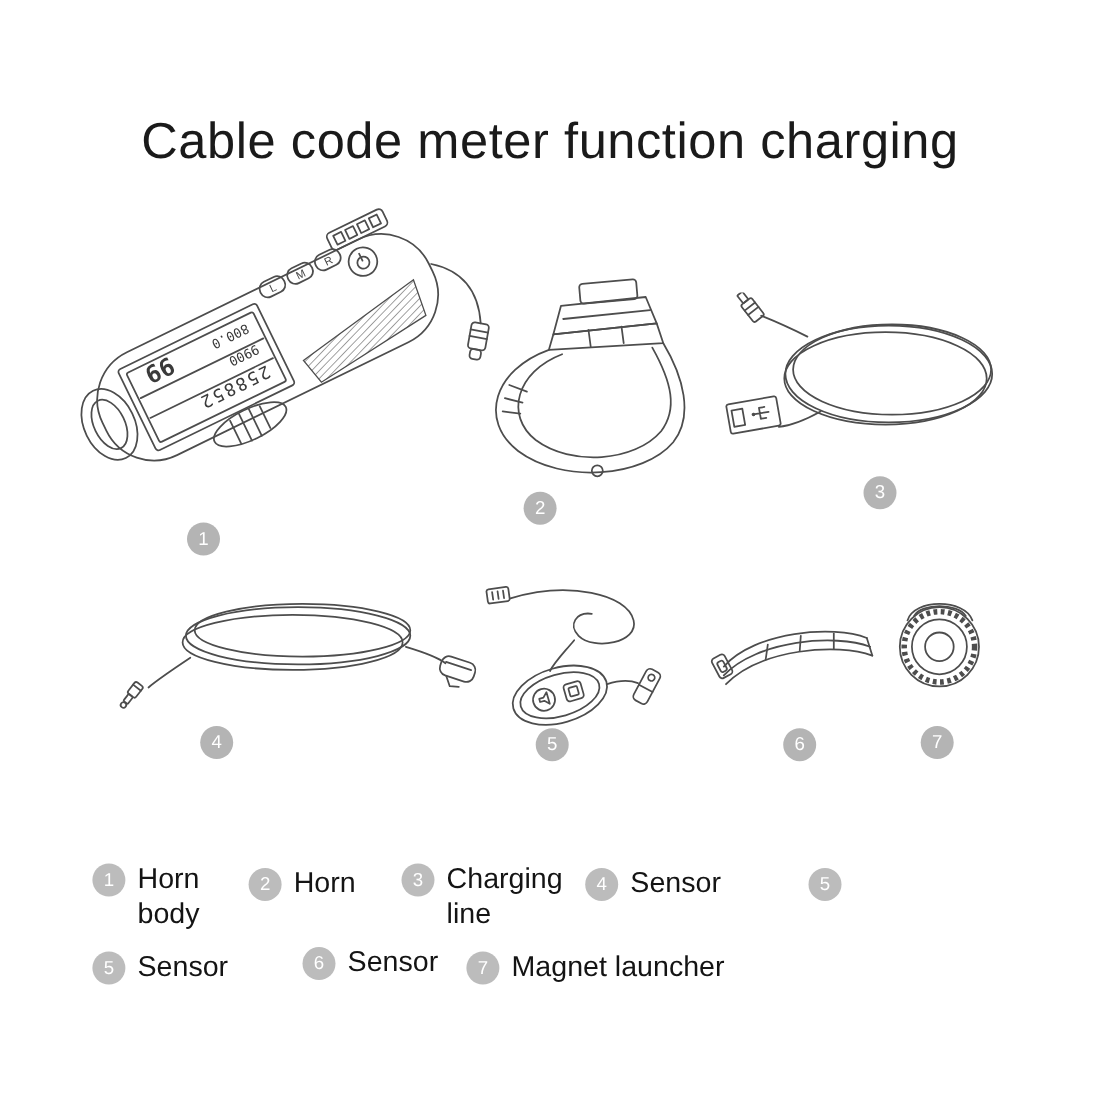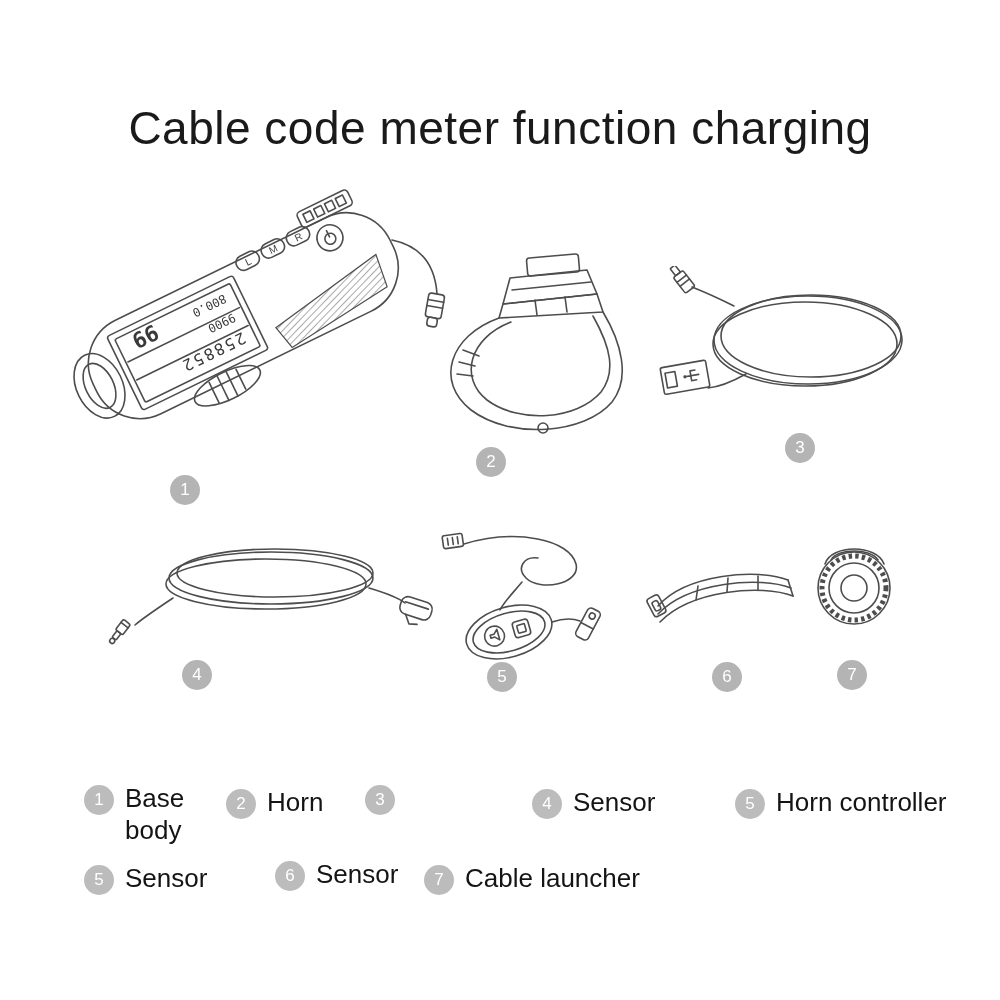--- a/index.html
+++ b/index.html
@@ -213,44 +213,44 @@
     </div>
   <div class="badge" style="left:712px;top:662px">
       <span>6</span>
     </div>
   <div class="badge" style="left:837px;top:660px">
       <span>7</span>
     </div>
 
   <div class="legend-item" style="left:84px;top:782px">
     <div class="legend-num">1</div>
-    <div class="legend-label" style="width:92px">Base body</div>
+    <div class="legend-label" style="width:92px">Horn body</div>
   </div>
   <div class="legend-item" style="left:226px;top:786px">
     <div class="legend-num">2</div>
     <div class="legend-label">Horn</div>
   </div>
   <div class="legend-item" style="left:365px;top:782px">
     <div class="legend-num">3</div>
+    <div class="legend-label" style="width:118px">Charging line</div>
   </div>
   <div class="legend-item" style="left:532px;top:786px">
     <div class="legend-num">4</div>
     <div class="legend-label">Sensor</div>
   </div>
   <div class="legend-item" style="left:735px;top:786px">
     <div class="legend-num">5</div>
-    <div class="legend-label">Horn controller</div>
   </div>
 
   <div class="legend-item" style="left:84px;top:862px">
     <div class="legend-num">5</div>
     <div class="legend-label">Sensor</div>
   </div>
   <div class="legend-item" style="left:275px;top:858px">
     <div class="legend-num">6</div>
     <div class="legend-label">Sensor</div>
   </div>
   <div class="legend-item" style="left:424px;top:862px">
     <div class="legend-num">7</div>
-    <div class="legend-label">Cable launcher</div>
+    <div class="legend-label">Magnet launcher</div>
   </div>
 
 </div>
 
 </body></html>

